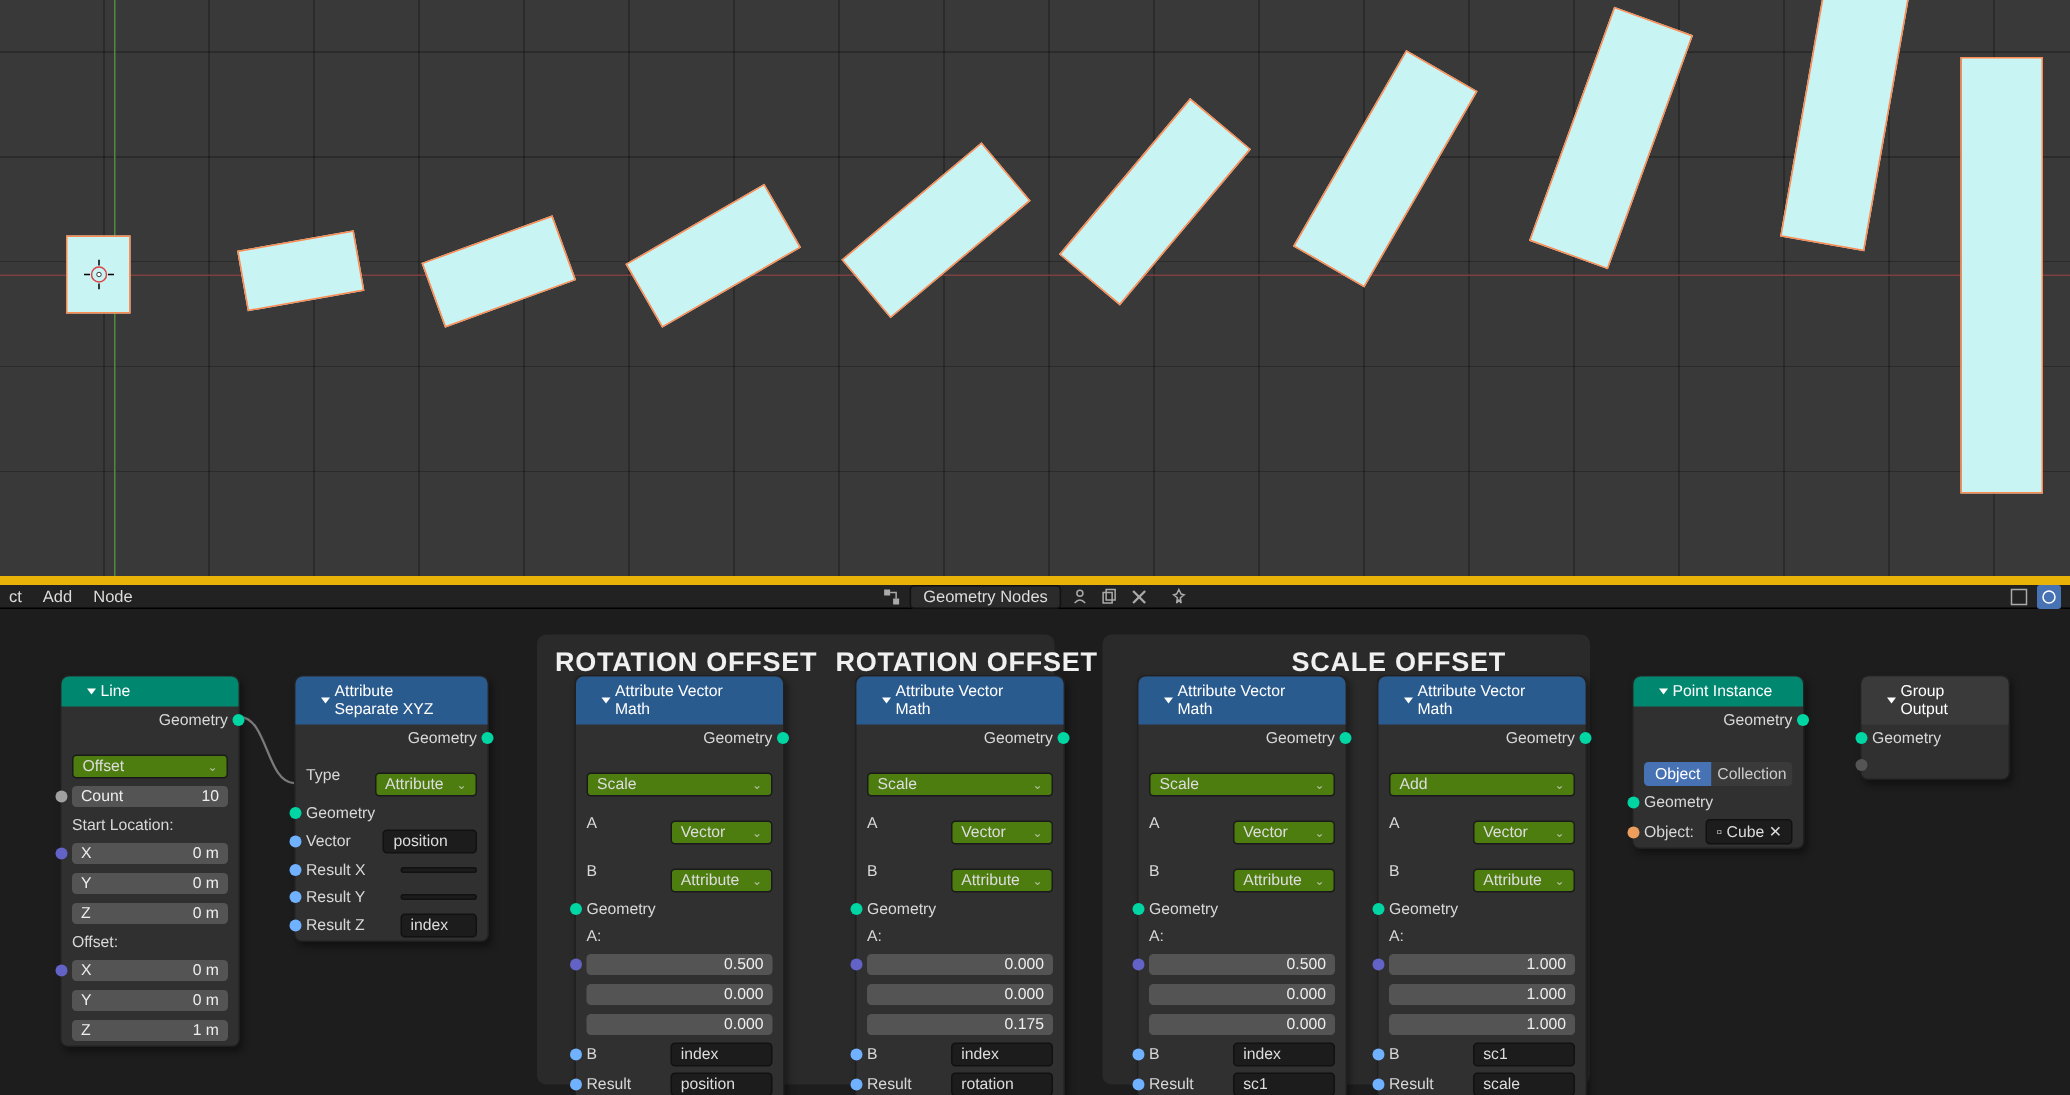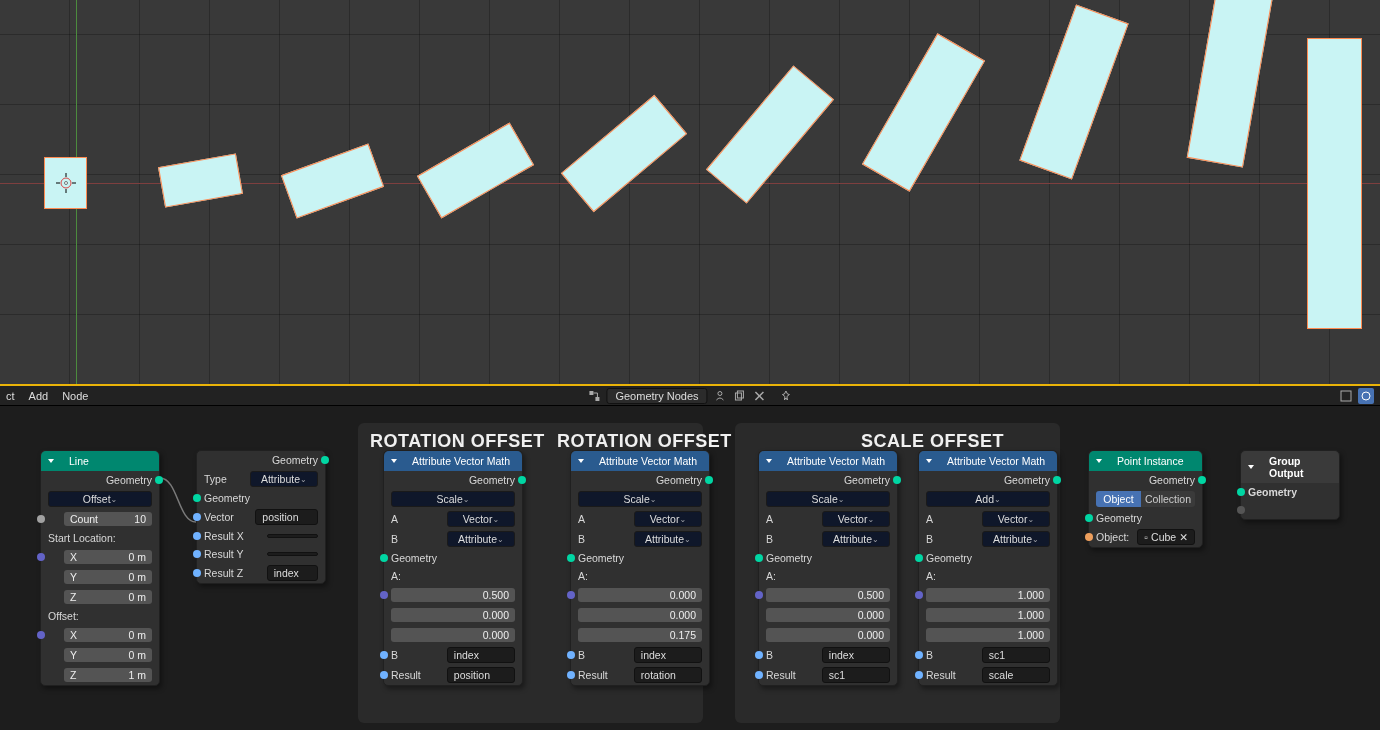--- a/index.html
+++ b/index.html
@@ -24,65 +24,65 @@
     display:flex; align-items:center; justify-content:center;
   }
   .cursor3d svg { width:20px; height:20px; }
   .shape {
     position:absolute; background:#c9f4f4; border:1px solid #ff8a50;
     transform-origin: center center;
   }
 
   
   .hdr {
-    height:22px; background:#222; border-top:2px solid #eab308; border-bottom:1px solid #000;
+    height:22px; background:#222; border-top:6px solid #eab308; border-bottom:1px solid #000;
     display:flex; align-items:center; padding:0 6px; gap:14px; position:relative;
   }
   .hdr .menu { color:#ddd; cursor:default; }
   .hdr-center { position:absolute; left:50%; transform:translateX(-50%); display:flex; align-items:center; gap:4px;text-align:right;}
   .hdr-center .field { background:#2b2b2b; border:1px solid #111; border-radius:3px; padding:1px 8px; color:#ddd; }
   .icon-btn { width:16px; height:16px; display:inline-flex; align-items:center; justify-content:center; color:#aaa; }
   .hdr-right { margin-left:auto; display:flex; gap:4px; }
 
   
   .node-area {
     position:relative; width:100%; height:324px; background:#1d1d1d;
   }
   .frame-label { position:absolute; color:#f0f0f0; font-size:18px; font-weight:600; letter-spacing:0.5px; }
   .frame-box { position:absolute; background:#2a2a2a; border-radius:6px; }
 
   .node {
     position:absolute; width:165px; background:#303030; border:1px solid #202020; border-radius:5px;
     box-shadow: 2px 3px 5px rgba(0,0,0,0.4);
     font-size:10.5px;
   }
-  .node-hd { padding:4px 8px; border-radius:5px 5px 0 0; color:#fff; display:flex; align-items:center; gap:16px;}
+  .node-hd { padding:4px 18px; border-radius:5px 5px 0 0; color:#fff; display:flex; align-items:center; gap:4px;}
   .node-hd.teal { background:#00876f; }
   .node-hd.blue { background:#2a5b8f; }
   .node-hd.dark { background:#3a3a3a; }
   .tri { display:inline-block; width:0; height:0; border-left:4px solid #fff; border-top:3px solid transparent; border-bottom:3px solid transparent; transform:rotate(90deg);}
   .row { display:flex; align-items:center; padding:2px 7px; min-height:18px; position:relative;}
   .row.right { justify-content:flex-end; }
   .row.split { justify-content:space-between; }
   .lbl { color:#d8d8d8; }
   .sock { width:8px; height:8px; border-radius:50%; position:absolute; top:50%; transform:translateY(-50%);}
   .sock.l { left:-4px; } .sock.r { right:-4px; }
   .sock.geom { background:#00d6a3; }
   .sock.vec  { background:#6363c7; }
   .sock.flt  { background:#a1a1a1; }
   .sock.str  { background:#70b2ff; }
   .sock.obj  { background:#ed9e5c; }
   .sock.off  { background:#555; }
 
-  .dd { background:#0f172a; border:1px solid #1a1a1a; border-radius:3px; padding:1px 6px; color:#ddd; flex:1; display:flex; justify-content:center; align-items:center; }
+  .dd { background:#4d7c0f; border:1px solid #1a1a1a; border-radius:3px; padding:1px 6px; color:#ddd; flex:1; display:flex; justify-content:space-between; align-items:center;margin-top:12px; }
   .dd .chev { font-size:8px; opacity:.7; }
   .numf { background:#545454; border-radius:3px; padding:1px 6px; color:#eee; flex:1; text-align:right; margin:1px 0;}
-  .numf.split { display:flex; justify-content:space-between; text-align:left;margin-left:16px;}
+  .numf.split { display:flex; justify-content:space-between; text-align:left;}
   .txtf { background:#1c1c1c; border:1px solid #111; border-radius:3px; padding:1px 6px; color:#ddd; flex:1; }
-  .chipseg { display:flex; flex:1; border-radius:3px; overflow:hidden; }
+  .chipseg { display:flex; flex:1; border-radius:3px; overflow:hidden;margin-top:17px; }
   .chipseg span { flex:1; text-align:center; padding:2px 4px; background:#3a3a3a; }
   .chipseg span.active { background:#4772b3; color:#fff; }
 
   
   .links { position:absolute; inset:0; pointer-events:none; }
   .links path { stroke:#7a7a7a; stroke-width:1.5; fill:none; }
 </style>
 </head>
 <body>
 
@@ -247,20 +247,24 @@
       </div>
     <div class="row">
         <div class="numf split">
           <span>Z</span>
           <span>1 m</span>
         </div>
       </div>
   </div>
 
   <div class="node" style="left:196px; top:44px; width:130px;">
+    <div class="node-hd blue">
+        <span class="tri"></span>
+        <span>Attribute Separate XYZ</span>
+      </div>
     <div class="row right">
         <span class="lbl">Geometry</span>
         <span class="sock r geom"></span>
       </div>
     <div class="row split">
         <span class="lbl">Type</span>
         <div class="dd" style="flex:0 0 60%;">
           <span>Attribute</span>
           <span class="chev">⌄</span>
         </div>
@@ -543,21 +547,21 @@
         <span class="sock l obj"></span>
         <span class="lbl">Object:</span>
         <div class="txtf" style="flex:0 0 55%; display:flex; align-items:center; gap:3px;">
           <span>▫</span>
           <span>Cube</span>
           <span style="margin-left:auto;">✕</span>
         </div>
       </div>
   </div>
 
-  <div class="node" style="left:1240px; top:44px; width:100px;font-weight:bold;">
+  <div class="node" style="left:1240px; top:44px; width:100px;">
     <div class="node-hd dark">
         <span class="tri"></span>
         <span>Group Output</span>
       </div>
     <div class="row">
         <span class="sock l geom"></span>
         <span class="lbl">Geometry</span>
       </div>
     <div class="row">
         <span class="sock l off"></span>

